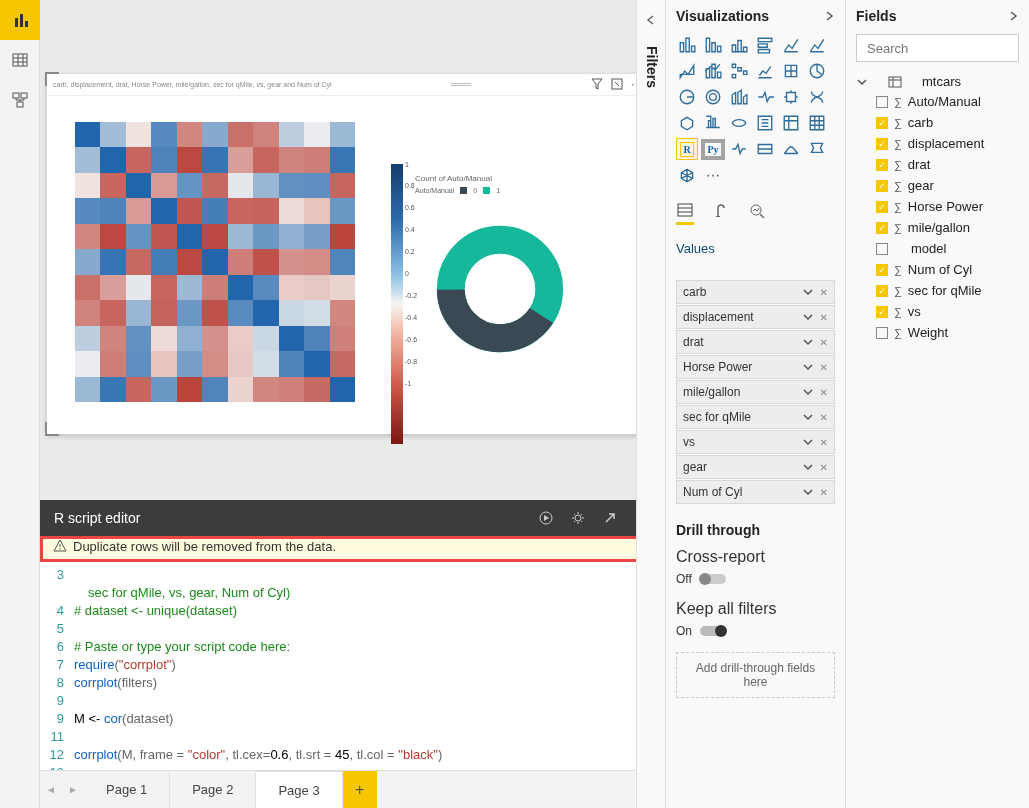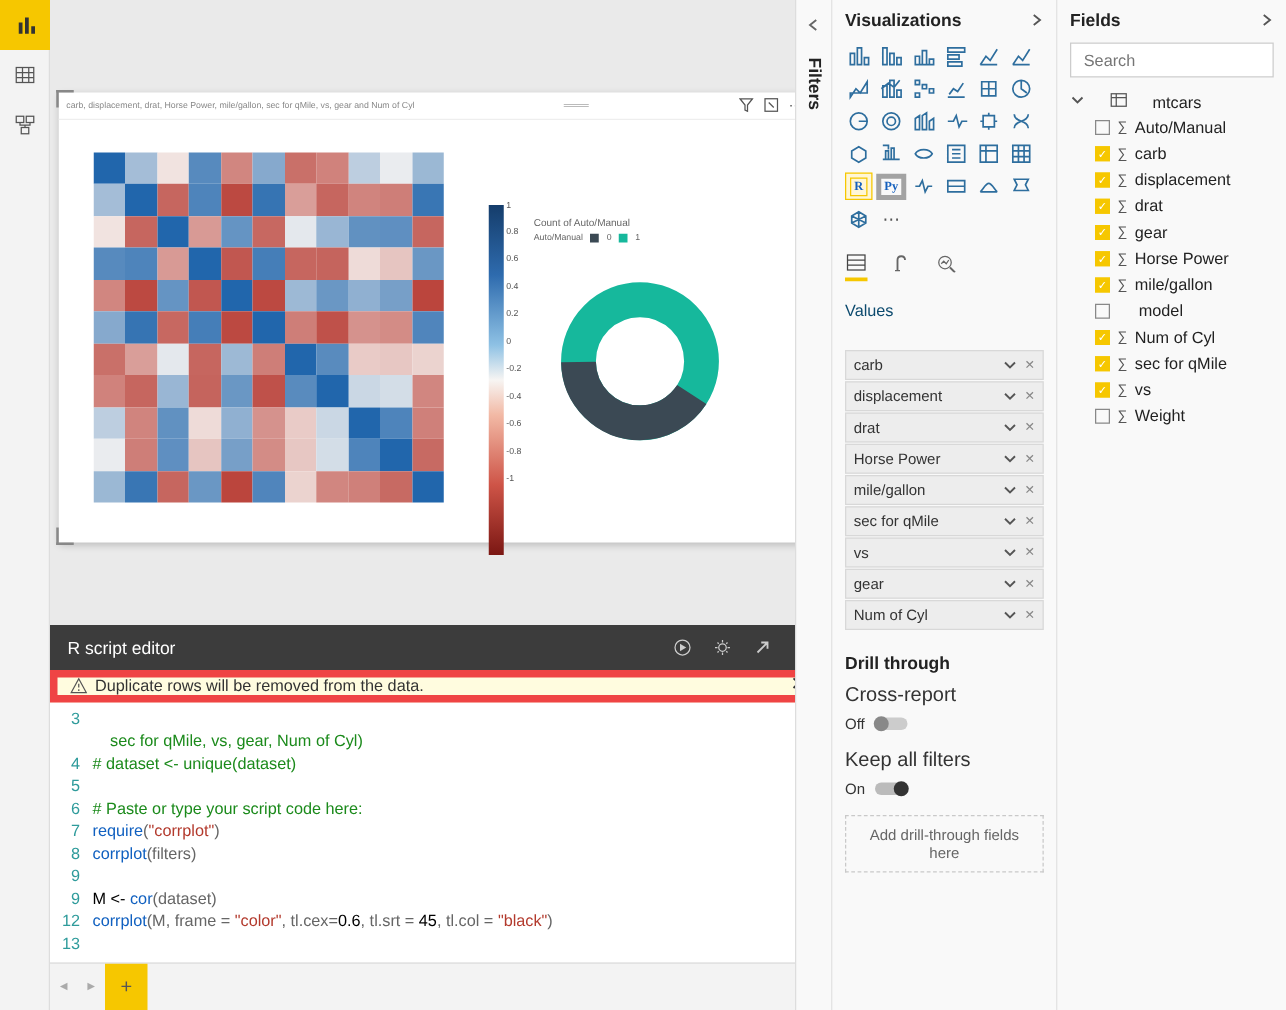--- a/index.html
+++ b/index.html
@@ -20,32 +20,32 @@
 .sel-corners span::after{bottom:-2px;right:-2px;border-left:none;border-top:none}
 .sel-corners{position:absolute;inset:0;pointer-events:none}
 .vis-header { height:22px; border-bottom:1px solid #EEE; display:flex; justify-content:space-between; align-items:center; padding:0 6px; font-size:7px; color:#888;}
 .vis-header .drag{width:20px;height:3px;background:repeating-linear-gradient(#BBB,#BBB 1px,transparent 1px,transparent 2px)}
 .vis-header .icons{display:flex;gap:8px;color:#555;font-size:11px}
 .heatmap { position:absolute; left:28px; top:48px; width:320px; height:290px; }
 .hm-grid { display:grid; grid-template-columns:repeat(11,1fr); grid-template-rows:repeat(11,1fr); width:280px; height:280px; }
 .hm-grid div{ }
 .cbar { position:absolute; left:316px; top:42px; width:12px; height:280px; background:linear-gradient(#153D6B 0%,#2E6BAE 20%,#8EC1E4 40%,#F7F5F3 50%,#F2B9A5 60%,#CE5447 80%,#7B1713 100%); }
 .cbar-tick{position:absolute;left:14px;font-size:7px;color:#555}
-.donut-wrap{position:absolute;left:380px;top:100px;width:200px}
+.donut-wrap{position:absolute;left:368px;top:100px;width:200px}
 .donut-title{font-size:8px;color:#666;margin-bottom:4px}
 .donut-legend{font-size:7px;color:#666;display:flex;gap:6px;align-items:center}
 .sw{width:7px;height:7px;display:inline-block}
 .donut{width:130px;height:130px;margin-top:30px;margin-left:20px}
 
 
 .editor { position:absolute; left:40px; top:500px; width:621px; height:270px; background:#FFF; }
 .editor-hdr { height:36px; background:#3C3C3C; color:#FFF; display:flex; align-items:center; padding:0 14px; font-size:14px;}
 .editor-hdr .sp{flex:1}
 .editor-hdr .btn{color:#CCC;margin-left:18px;font-size:13px;cursor:pointer}
-.warn-bar{height:26px;background:#FFFCDF;border:6px solid #ef4444;display:flex;align-items:flex-end;padding:0 10px;font-size:13px;color:#333}
+.warn-bar{height:26px;background:#FFFCDF;border:3px solid #ef4444;display:flex;align-items:flex-start;padding:0 10px;font-size:13px;color:#333}
 .warn-bar .sp{flex:1}
 .warn-bar svg{margin-right:6px}
 .code{font-family:Consolas,monospace;font-size:13px;padding:4px 0 4px 6px;line-height:18px;overflow:hidden;height:208px}
 .code .ln{display:flex}
 .code .num{width:28px;text-align:right;color:#2E9B9B;padding-right:10px;user-select:none}
 .code .cmt{color:#1B8A1B}
 .code .kw{color:#1060C0}
 .code .str{color:#B33A2D}
 .code .op{color:#666}
 
@@ -84,21 +84,21 @@
 .toggle.on .knob{right:-1px;background:#333}
 .toggle.on .track{background:#BBB}
 .drop-hint{border:1px dashed #C9C9C9;padding:8px;font-size:12px;color:#666;text-align:center}
 
 
 .fields{position:absolute;left:846px;top:0;width:183px;height:808px;background:#F9F9F9;padding:8px 10px}
 .search{display:flex;align-items:center;border:1px solid #CCC;background:#FFF;height:28px;padding:0 6px;margin-bottom:10px}
 .search input{border:none;outline:none;font-size:13px;flex:1;background:transparent}
 .search svg{margin-right:4px}
 .tree-root{font-size:13px;color:#222}
-.tbl-row{display:flex;align-items:flex-start;gap:20px;padding:2px 0;cursor:pointer}
+.tbl-row{display:flex;align-items:center;gap:20px;padding:2px 0;cursor:pointer}
 .tbl-row .tname{font-weight:400}
 .fld-row{display:flex;align-items:center;gap:6px;padding:3px 0 3px 20px;font-size:13px;color:#222;cursor:pointer}
 .fld-row .cb{width:12px;height:12px;border:1px solid #888;display:flex;align-items:center;justify-content:center;font-size:9px;color:#FFF}
 .fld-row .cb.on{background:#F6C700;border-color:#F6C700}
 .fld-row .sig{color:#555;font-size:11px}
 
 svg{display:block}
 .chev{width:12px;height:12px;stroke:#555;stroke-width:1.5;fill:none}
 </style>
 </head>
@@ -383,33 +383,42 @@
       </div>
       <div class="ln">
         <span class="num">9</span>
         <span></span>
       </div>
       <div class="ln">
         <span class="num">9</span>
         <span><span class="">M &lt;- </span><span class="kw">cor</span><span class="op">(dataset)</span></span>
       </div>
       <div class="ln">
+        <span class="num">11</span>
+        <span></span>
+      </div>
+      <div class="ln">
         <span class="num">12</span>
         <span><span class="kw">corrplot</span><span class="op">(M, frame = </span><span class="str">"color"</span><span class="op">,  tl.cex=</span><span class="">0.6</span><span class="op">, tl.srt = </span><span class="">45</span><span class="op">, tl.col = </span><span class="str">"black"</span><span class="op">)</span></span>
       </div>
       <div class="ln">
         <span class="num">13</span>
         <span></span>
       </div>
     </div>
 </div>
 
 <div class="ptabs">
   <div class="nav">◄</div>
   <div class="nav">►</div>
+  <div id="ptabs-inner" style="display:flex">
+      <div class="pt">Page 1</div>
+      <div class="pt">Page 2</div>
+      <div class="pt active">Page 3</div>
+    </div>
   <div class="add">+</div>
 </div>
 
 <div class="filters">
   <div class="expand">
       <svg width="12" height="12">
         <path d="M8 2L3 6l5 4" fill="none" stroke="#666" stroke-width="1.5"></path>
       </svg>
     </div>
   <div class="lbl">Filters</div>

